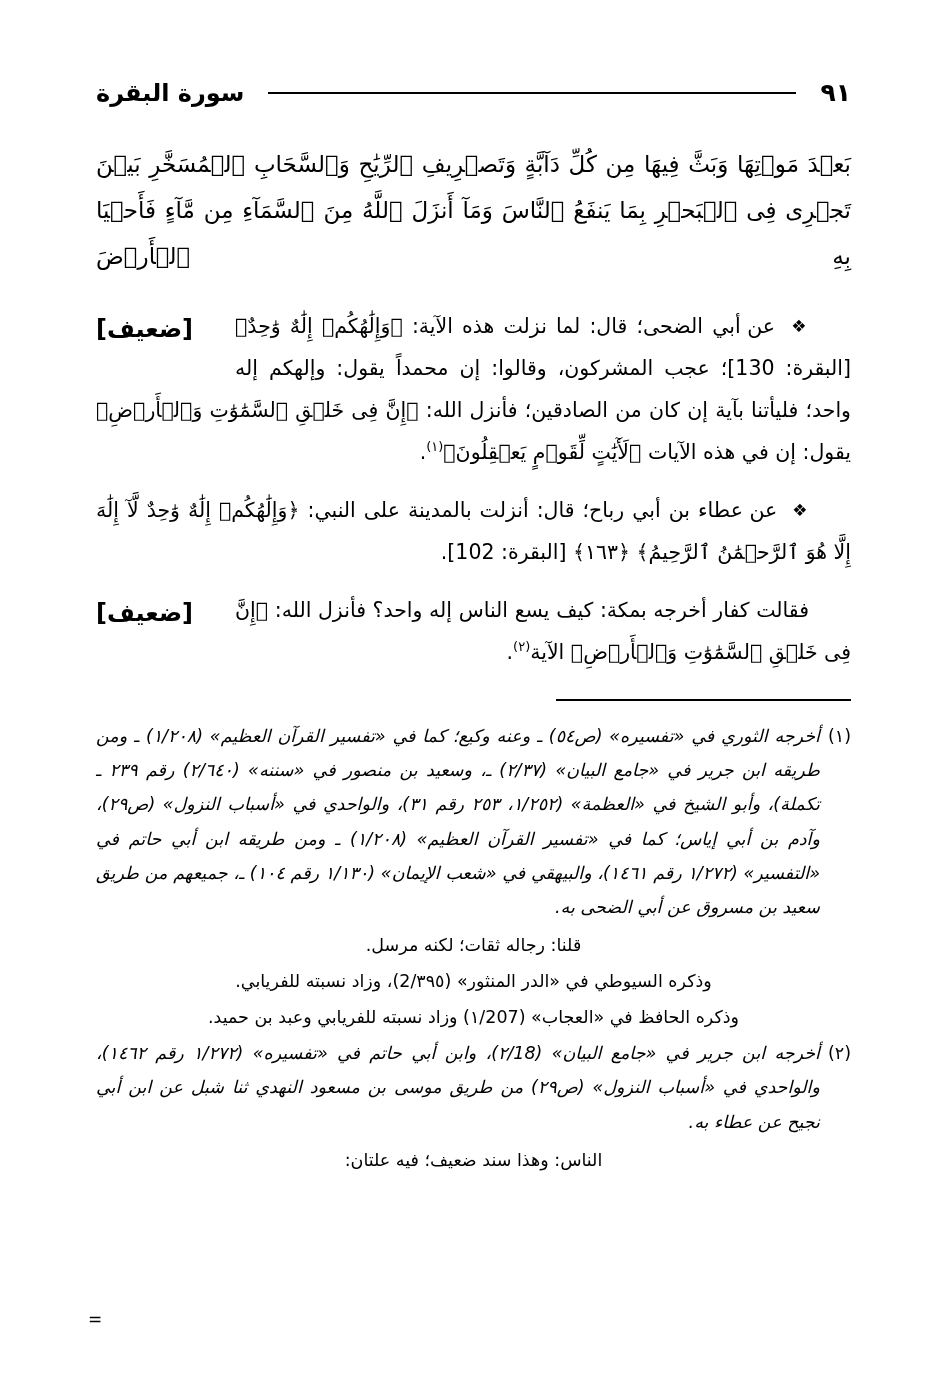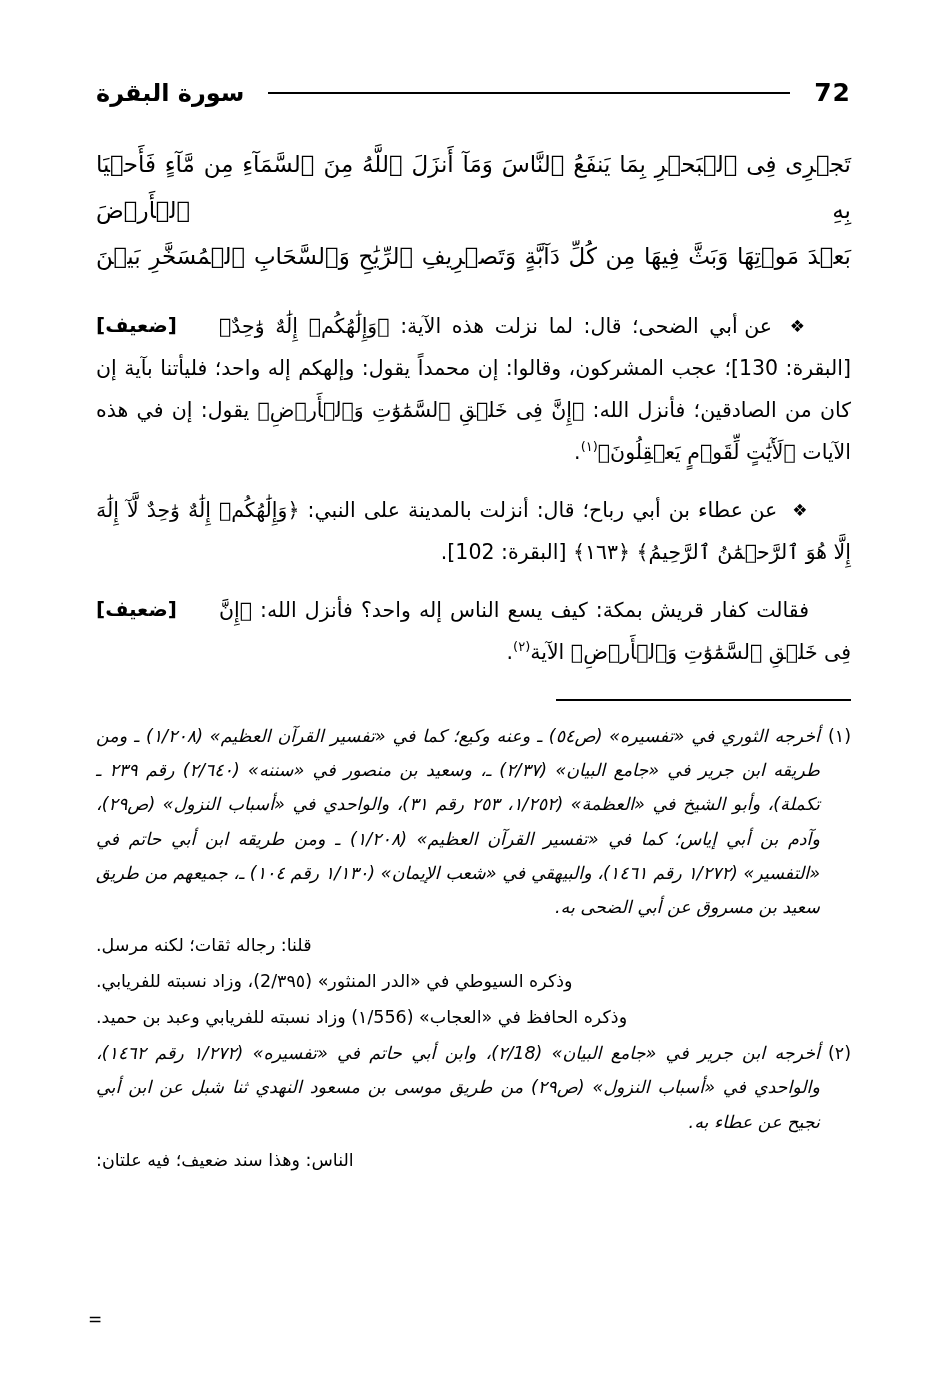--- a/index.html
+++ b/index.html
@@ -73,21 +73,21 @@
   }
   .para.indent { text-indent: 42px; }
   .bullet {
     font-size: 17px;
     margin-left: 7px;
     vertical-align: 1px;
   }
   .tag {
     float: left;
     font-weight: bold;
-    font-size: 20px;
+    font-size: 24px;
   }
   .sup {
     font-size: 13px;
     vertical-align: super;
   }
 
   
   .fn-rule {
     width: 295px;
     height: 2px;
@@ -110,79 +110,79 @@
     margin-left: 8px;
     white-space: nowrap;
   }
   .fn-text {
     flex: 1 1 auto;
     text-align: justify;
     font-style: italic;
   }
   .fn-sub {
     direction: rtl;
-    text-align: left;
+    text-align: center;
     font-size: 17.5px;
     line-height: 1.95;
     margin: 0 0 2px 0;
   }
 
   
   .equals-mark {
     position: absolute;
     left: 88px;
     bottom: 52px;
     font-size: 17px;
     color: #000;
   }
 </style>
 </head>
 <body>
 
 <div class="page">
 
   <div class="header">
-    <span class="page-num">72</span>
+    <span class="page-num">٩١</span>
     <span class="rule"></span>
     <span class="surah">سورة البقرة</span>
   </div>
 
   <div class="quran">
+    <span class="line">بَعۡدَ مَوۡتِهَا وَبَثَّ فِيهَا مِن كُلِّ دَآبَّةٍ وَتَصۡرِيفِ ٱلرِّيَٰحِ وَٱلسَّحَابِ ٱلۡمُسَخَّرِ بَيۡنَ</span>
     <span class="line">تَجۡرِى فِى ٱلۡبَحۡرِ بِمَا يَنفَعُ ٱلنَّاسَ وَمَآ أَنزَلَ ٱللَّهُ مِنَ ٱلسَّمَآءِ مِن مَّآءٍ فَأَحۡيَا بِهِ ٱلۡأَرۡضَ</span>
-    <span class="line">بَعۡدَ مَوۡتِهَا وَبَثَّ فِيهَا مِن كُلِّ دَآبَّةٍ وَتَصۡرِيفِ ٱلرِّيَٰحِ وَٱلسَّحَابِ ٱلۡمُسَخَّرِ بَيۡنَ</span>
   </div>
 
   <p class="para indent">
     <span class="tag">[ضعيف]</span>
     <span class="bullet">❖</span>
     <span>عن أبي الضحى؛ قال: لما نزلت هذه الآية: ﴿وَإِلَٰهُكُمۡ إِلَٰهٌ وَٰحِدٌ﴾ [البقرة: 130]؛ عجب المشركون، وقالوا: إن محمداً يقول: وإلهكم إله واحد؛ فليأتنا بآية إن كان من الصادقين؛ فأنزل الله: ﴿إِنَّ فِى خَلۡقِ ٱلسَّمَٰوَٰتِ وَٱلۡأَرۡضِ﴾ يقول: إن في هذه الآيات ﴿لَأٓيَٰتٍ لِّقَوۡمٍ يَعۡقِلُونَ﴾</span><span class="sup">(١)</span><span>.</span>
   </p>
 
   <p class="para indent">
     <span class="bullet">❖</span>
     <span>عن عطاء بن أبي رباح؛ قال: أنزلت بالمدينة على النبي: ﴿وَإِلَٰهُكُمۡ إِلَٰهٌ وَٰحِدٌ لَّآ إِلَٰهَ إِلَّا هُوَ ٱلرَّحۡمَٰنُ ٱلرَّحِيمُ﴾ ﴿١٦٣﴾ [البقرة: 102].</span>
   </p>
 
   <p class="para indent">
     <span class="tag">[ضعيف]</span>
-    <span>فقالت كفار قريش بمكة: كيف يسع الناس إله واحد؟ فأنزل الله: ﴿إِنَّ فِى خَلۡقِ ٱلسَّمَٰوَٰتِ وَٱلۡأَرۡضِ﴾ الآية</span><span class="sup">(٢)</span><span>.</span>
+    <span>فقالت كفار أخرجه بمكة: كيف يسع الناس إله واحد؟ فأنزل الله: ﴿إِنَّ فِى خَلۡقِ ٱلسَّمَٰوَٰتِ وَٱلۡأَرۡضِ﴾ الآية</span><span class="sup">(٢)</span><span>.</span>
   </p>
 
   <div class="fn-rule"></div>
 
   <div class="footnotes">
 
     <div class="fn">
       <span class="fn-marker">(١)</span>
       <span class="fn-text">أخرجه الثوري في «تفسيره» (ص٥٤) ـ وعنه وكيع؛ كما في «تفسير القرآن العظيم» (١/٢٠٨) ـ ومن طريقه ابن جرير في «جامع البيان» (٢/٣٧) ـ، وسعيد بن منصور في «سننه» (٢/٦٤٠) رقم ٢٣٩ ـ تكملة)، وأبو الشيخ في «العظمة» (١/٢٥٢، ٢٥٣ رقم ٣١)، والواحدي في «أسباب النزول» (ص٢٩)، وآدم بن أبي إياس؛ كما في «تفسير القرآن العظيم» (١/٢٠٨) ـ ومن طريقه ابن أبي حاتم في «التفسير» (١/٢٧٢ رقم ١٤٦١)، والبيهقي في «شعب الإيمان» (١/١٣٠ رقم ١٠٤) ـ، جميعهم من طريق سعيد بن مسروق عن أبي الضحى به.</span>
     </div>
 
     <div class="fn-sub">قلنا: رجاله ثقات؛ لكنه مرسل.</div>
     <div class="fn-sub">وذكره السيوطي في «الدر المنثور» (2/٣٩٥)، وزاد نسبته للفريابي.</div>
-    <div class="fn-sub">وذكره الحافظ في «العجاب» (١/556) وزاد نسبته للفريابي وعبد بن حميد.</div>
+    <div class="fn-sub">وذكره الحافظ في «العجاب» (١/207) وزاد نسبته للفريابي وعبد بن حميد.</div>
 
     <div class="fn">
       <span class="fn-marker">(٢)</span>
       <span class="fn-text">أخرجه ابن جرير في «جامع البيان» (٢/18)، وابن أبي حاتم في «تفسيره» (١/٢٧٢ رقم ١٤٦٢)، والواحدي في «أسباب النزول» (ص٢٩) من طريق موسى بن مسعود النهدي ثنا شبل عن ابن أبي نجيح عن عطاء به.</span>
     </div>
 
     <div class="fn-sub">الناس: وهذا سند ضعيف؛ فيه علتان:</div>
   </div>
 
   <span class="equals-mark">=</span>

